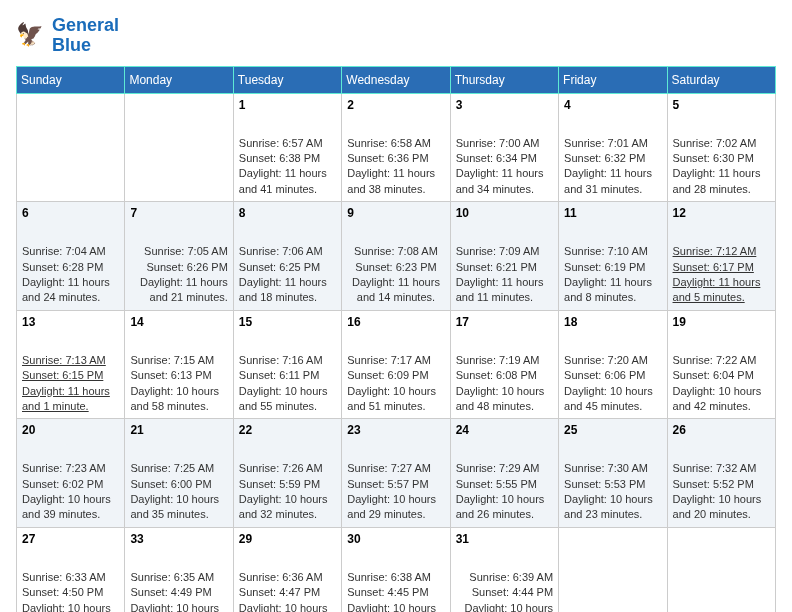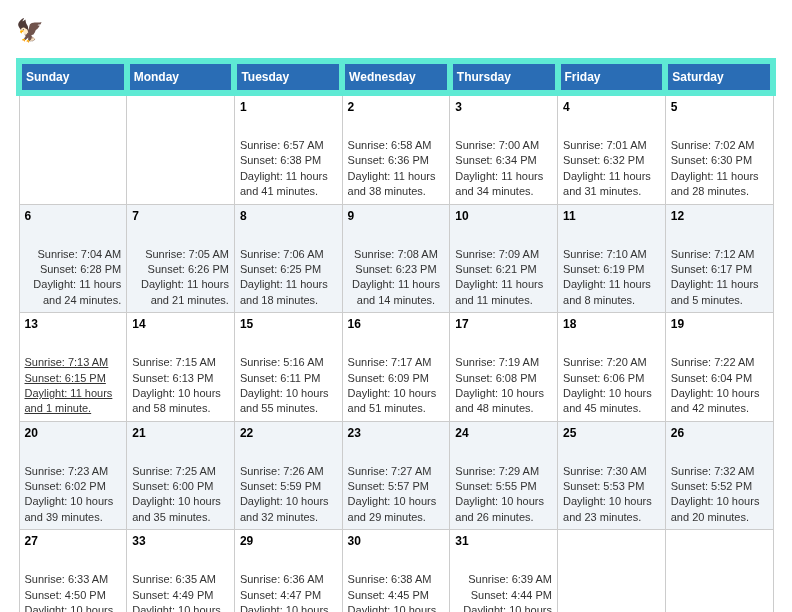--- a/index.html
+++ b/index.html
@@ -52,22 +52,22 @@
       font-size: 11px;
     }
     thead tr {
       background: #2a6db5;
       color: #fff;
     }
     thead th {
       padding: 6px 4px;
       text-align: left;
       font-size: 12px;
-      font-weight: bold;
-      border: 6px solid #5eead4;
+      font-weight: normal;
+      border: 1px solid #5eead4;
     }
     tbody tr {
       vertical-align: top;
     }
     tbody tr:nth-child(odd) {
       background: #fff;
     }
     tbody tr:nth-child(even) {
       background: #f0f4f8;
     }
@@ -90,20 +90,25 @@
     }
   </style>
 </head>
 <body>
 
 <div class="header">
   <div class="logo">
     <svg class="logo-bird" viewBox="0 0 40 40">
       <text y="28" font-size="28">🦅</text>
     </svg>
+    <div>
+      <div class="logo-text">
+        <span>General</span><br><span style="color:#1a6cba;">Blue</span>
+      </div>
+    </div>
   </div>
   <div class="title-block">
     <div class="month-title"></div>
     <div class="location"></div>
   </div>
 </div>
 
 <table>
   <thead>
     <tr id="header-row">
@@ -152,21 +157,21 @@
           <span class="day-num">5</span>
           <div class="day-info" style="white-space: pre-line;">Sunrise: 7:02 AM
 Sunset: 6:30 PM
 Daylight: 11 hours
 and 28 minutes.</div>
         </td>
       </tr>
       <tr>
         <td>
           <span class="day-num">6</span>
-          <div class="day-info" style="white-space: pre-line; text-align: right;">Sunrise: 7:04 AM
+          <div class="day-info" style="white-space: pre-line;">Sunrise: 7:04 AM
 Sunset: 6:28 PM
 Daylight: 11 hours
 and 24 minutes.</div>
         </td>
         <td>
           <span class="day-num">7</span>
           <div class="day-info" style="white-space: pre-line; text-align: right;">Sunrise: 7:05 AM
 Sunset: 6:26 PM
 Daylight: 11 hours
 and 21 minutes.</div>
@@ -194,21 +199,21 @@
         </td>
         <td>
           <span class="day-num">11</span>
           <div class="day-info" style="white-space: pre-line;">Sunrise: 7:10 AM
 Sunset: 6:19 PM
 Daylight: 11 hours
 and 8 minutes.</div>
         </td>
         <td>
           <span class="day-num">12</span>
-          <div class="day-info" style="white-space: pre-line;">Sunrise: 7:12 AM
+          <div class="day-info" style="white-space: pre-line; text-decoration: underline;">Sunrise: 7:12 AM
 Sunset: 6:17 PM
 Daylight: 11 hours
 and 5 minutes.</div>
         </td>
       </tr>
       <tr>
         <td>
           <span class="day-num">13</span>
           <div class="day-info" style="white-space: pre-line; text-decoration: underline;">Sunrise: 7:13 AM
 Sunset: 6:15 PM
@@ -217,21 +222,21 @@
         </td>
         <td>
           <span class="day-num">14</span>
           <div class="day-info" style="white-space: pre-line;">Sunrise: 7:15 AM
 Sunset: 6:13 PM
 Daylight: 10 hours
 and 58 minutes.</div>
         </td>
         <td>
           <span class="day-num">15</span>
-          <div class="day-info" style="white-space: pre-line;">Sunrise: 5:16 AM
+          <div class="day-info" style="white-space: pre-line;">Sunrise: 7:16 AM
 Sunset: 6:11 PM
 Daylight: 10 hours
 and 55 minutes.</div>
         </td>
         <td>
           <span class="day-num">16</span>
           <div class="day-info" style="white-space: pre-line;">Sunrise: 7:17 AM
 Sunset: 6:09 PM
 Daylight: 10 hours
 and 51 minutes.</div>

